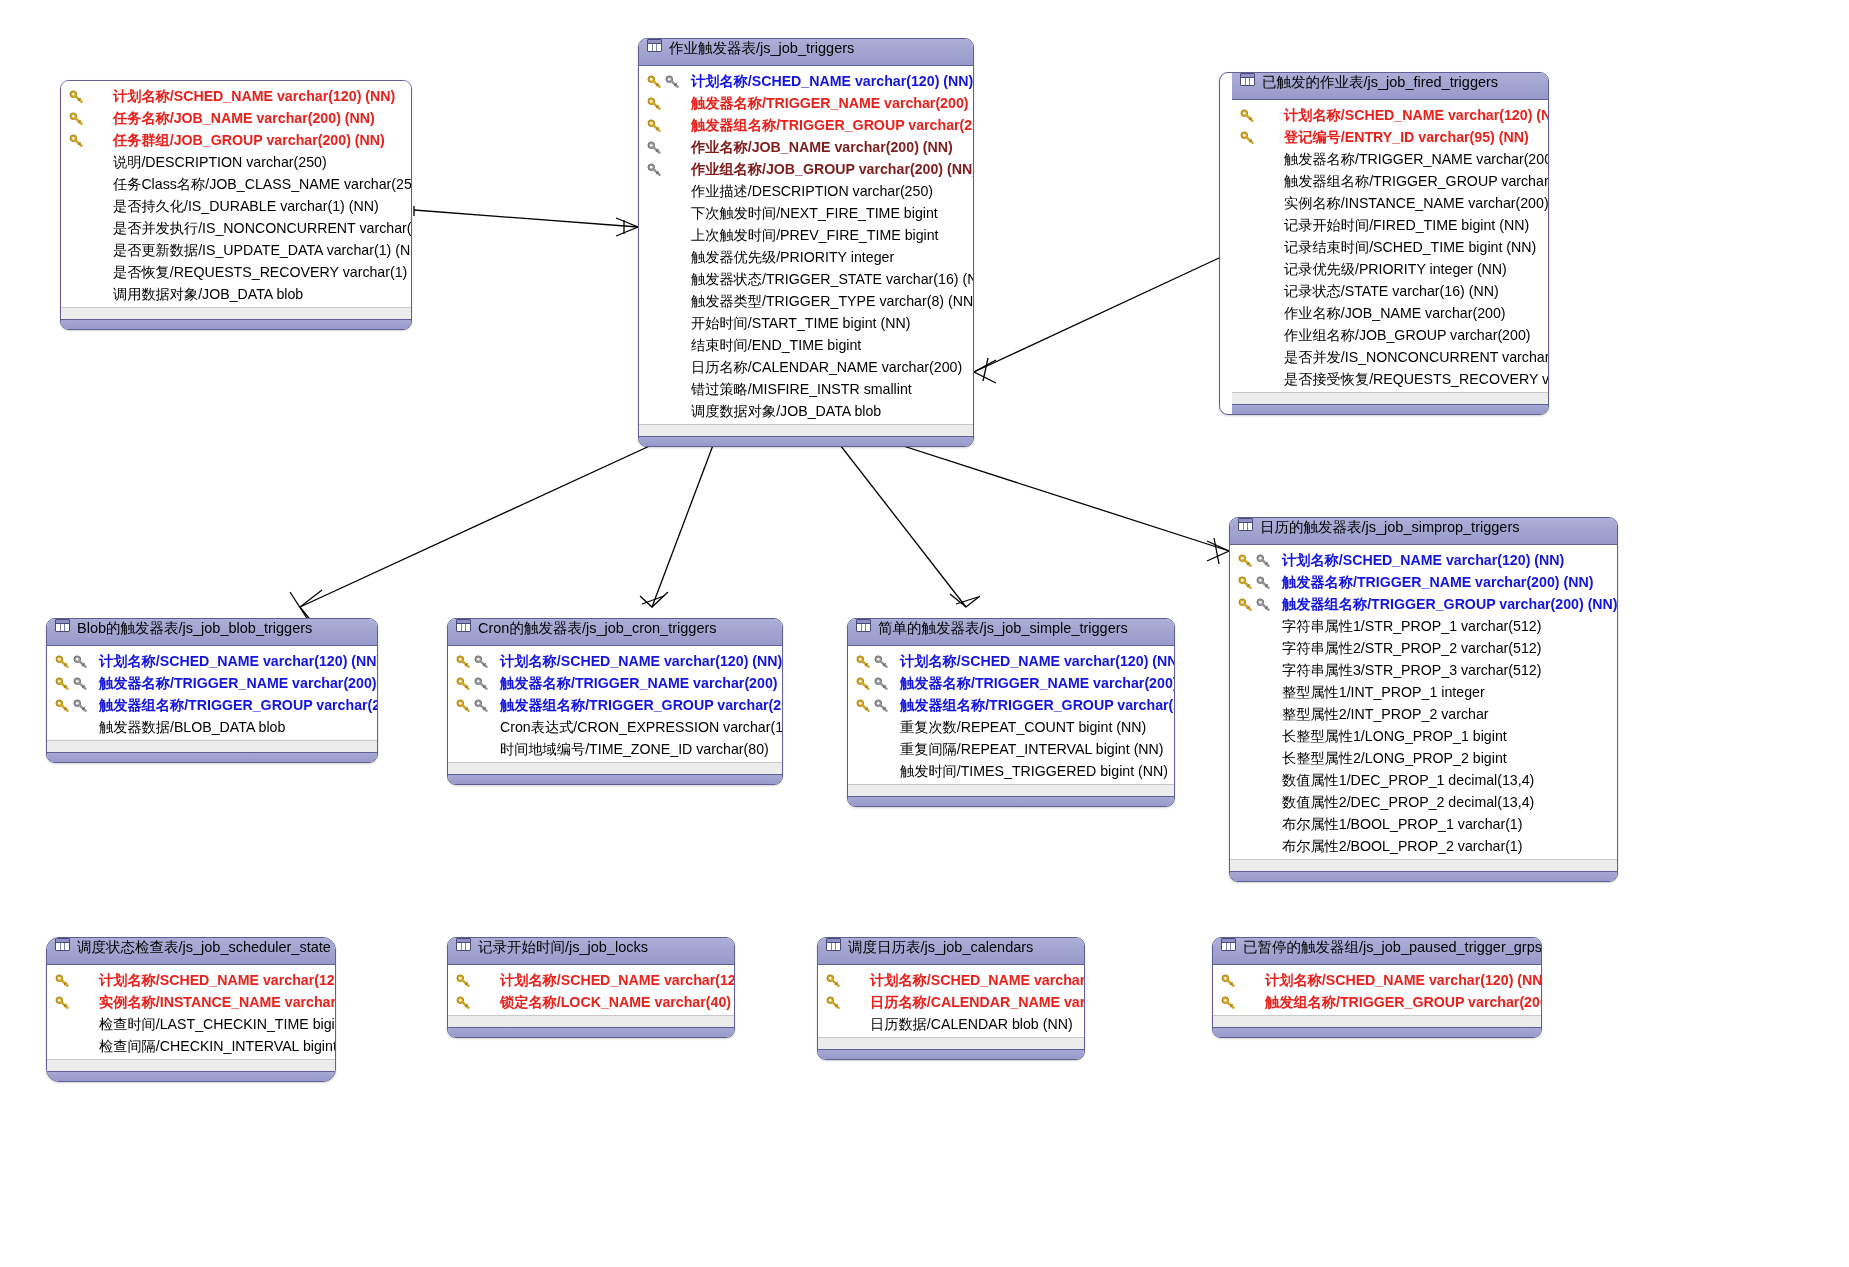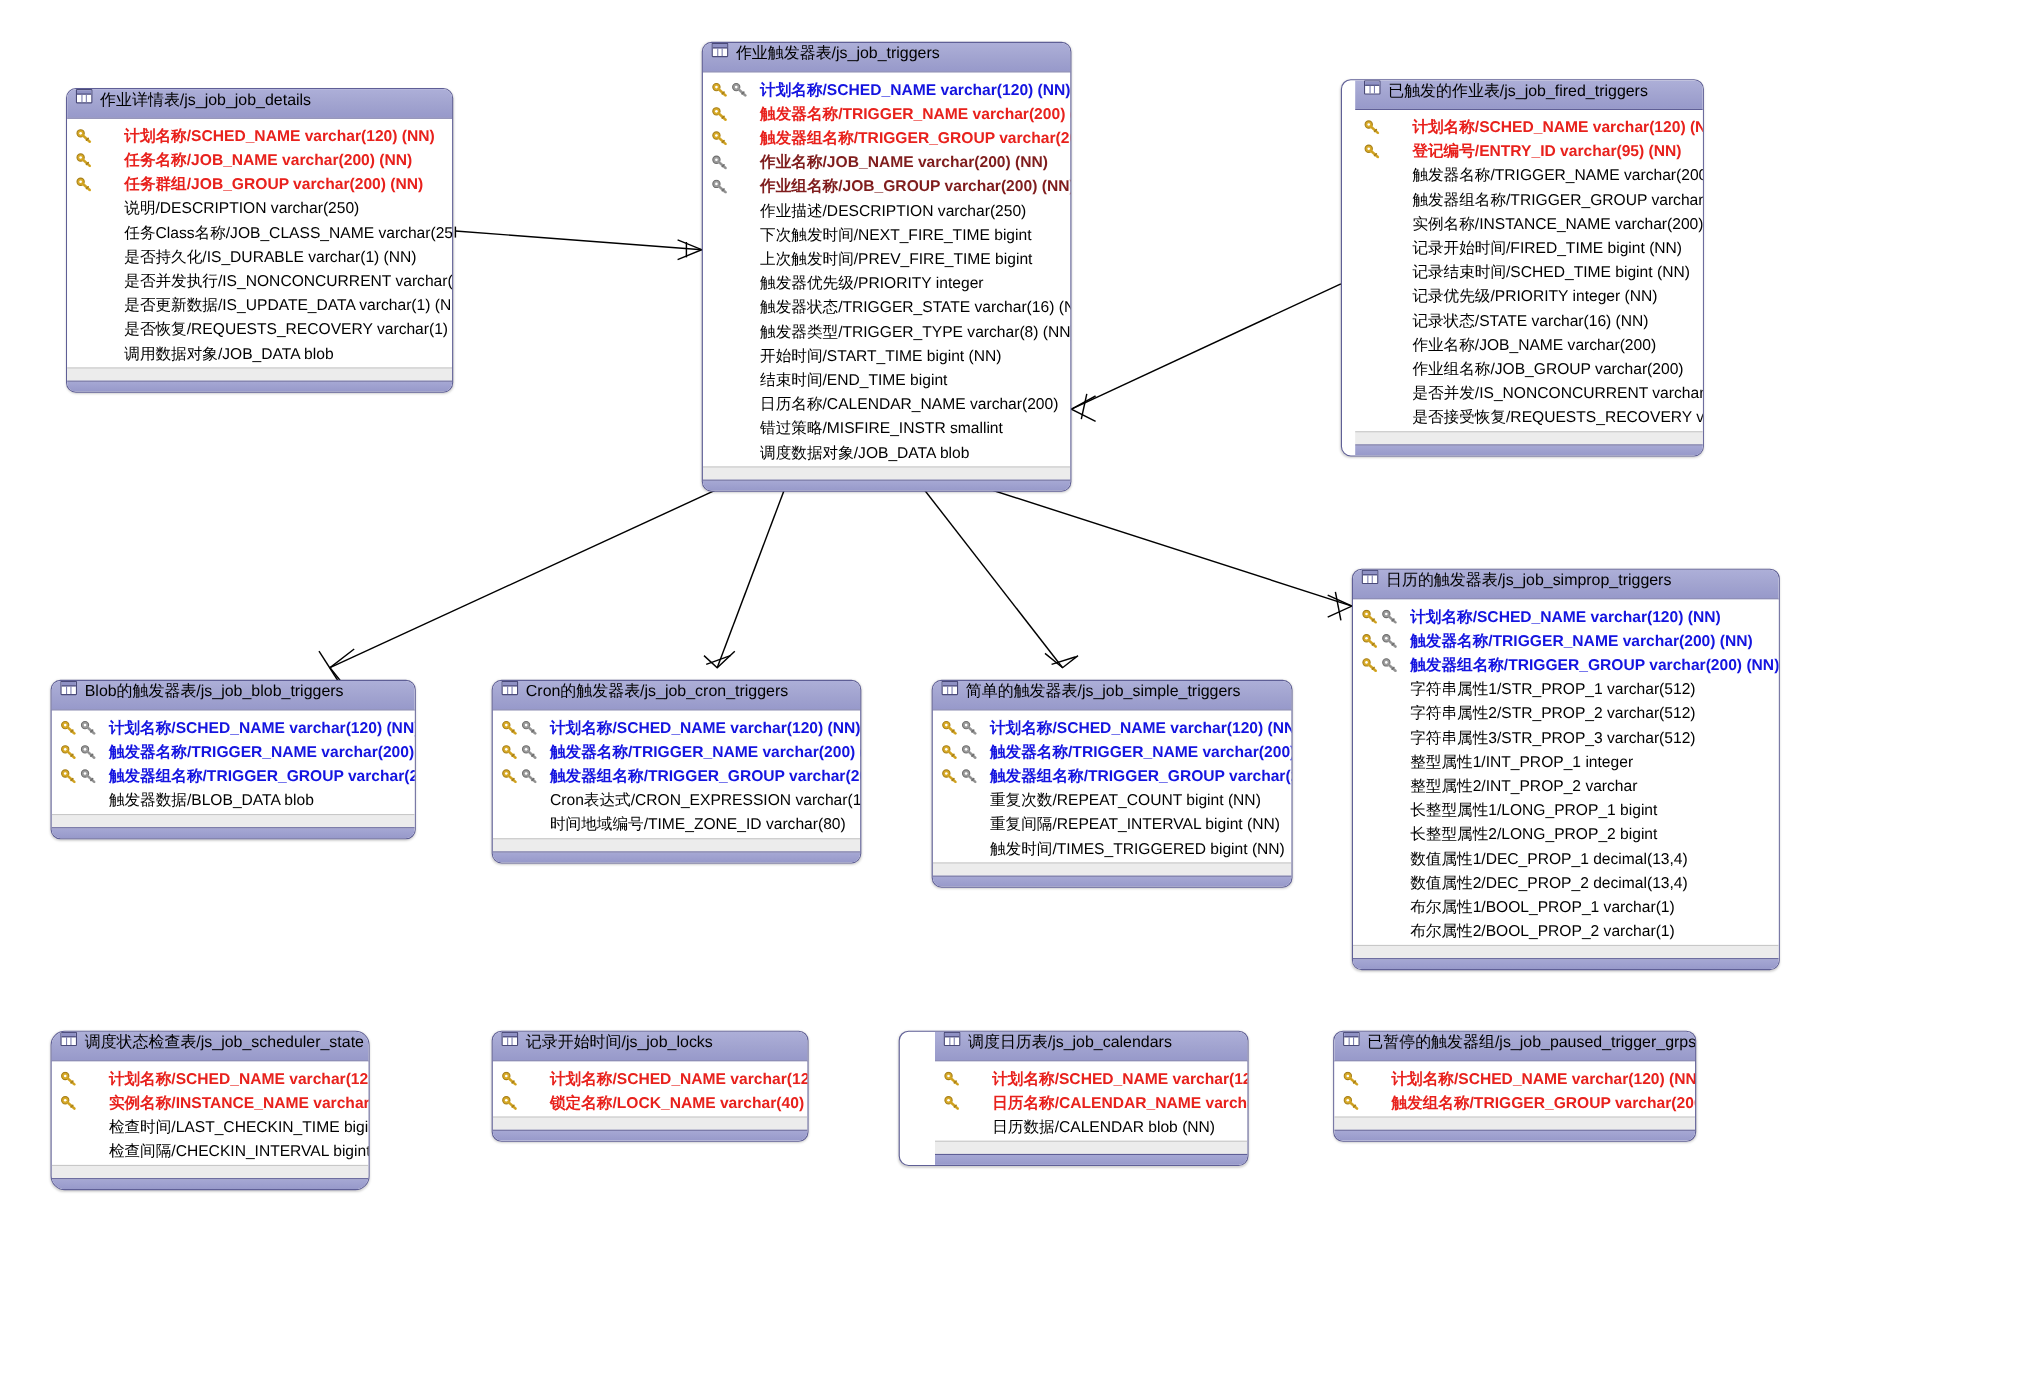--- a/index.html
+++ b/index.html
@@ -113,24 +113,20 @@
       <g>
         <path d="M 860 432 L 1229 551"></path>
         <path d="M 1207 541 L 1229 551 L 1207 561"></path>
         <path d="M 1214 538 L 1219 564"></path>
       </g>
 
     </g>
   </svg>
 
 <div class="entity" style="left: 60px; top: 80px; width: 352px;">
-      <div class="ent-head">
-        <span class="tbl-icon"></span>
-        <span class="ent-title">作业详情表/js_job_job_details</span>
-      </div>
       <div class="ent-body">
         <div class="field">
           <span class="keys">
             <span class="key">
               <svg width="15" height="13" viewBox="0 0 15 13">
                 <circle cx="4.3" cy="4.2" r="3.3" fill="#d9ab27" stroke="#a8801a" stroke-width="1"></circle>
                 <circle cx="4.3" cy="4.2" r="1.2" fill="#ffffff"></circle>
                 <path d="M6.2 6.0 L12.6 11.8" stroke="#d9ab27" stroke-width="2.4" stroke-linecap="round"></path>
                 <path d="M6.2 6.0 L12.6 11.8" stroke="#a8801a" stroke-width="0.7" stroke-linecap="round" opacity="0.55"></path>
                 <path d="M9.6 10.4 L11.2 8.8" stroke="#a8801a" stroke-width="1.5" stroke-linecap="round"></path>
@@ -875,21 +871,21 @@
                 <path d="M9.6 10.4 L11.2 8.8" stroke="#a8801a" stroke-width="1.5" stroke-linecap="round"></path>
               </svg>
             </span>
           </span>
           <span class="fname c-red">锁定名称/LOCK_NAME varchar(40) (NN)</span>
         </div>
       </div>
       <div class="ent-foot"></div>
       <div class="ent-foot2"></div>
     </div>
-    <div class="entity" style="left: 817px; top: 937px; width: 318px; padding-left: 32px;">
+    <div class="entity" style="left: 817px; top: 937px; width: 268px;">
       <div class="ent-head">
         <span class="tbl-icon"></span>
         <span class="ent-title">调度日历表/js_job_calendars</span>
       </div>
       <div class="ent-body">
         <div class="field">
           <span class="keys">
             <span class="key">
               <svg width="15" height="13" viewBox="0 0 15 13">
                 <circle cx="4.3" cy="4.2" r="3.3" fill="#d9ab27" stroke="#a8801a" stroke-width="1"></circle>

